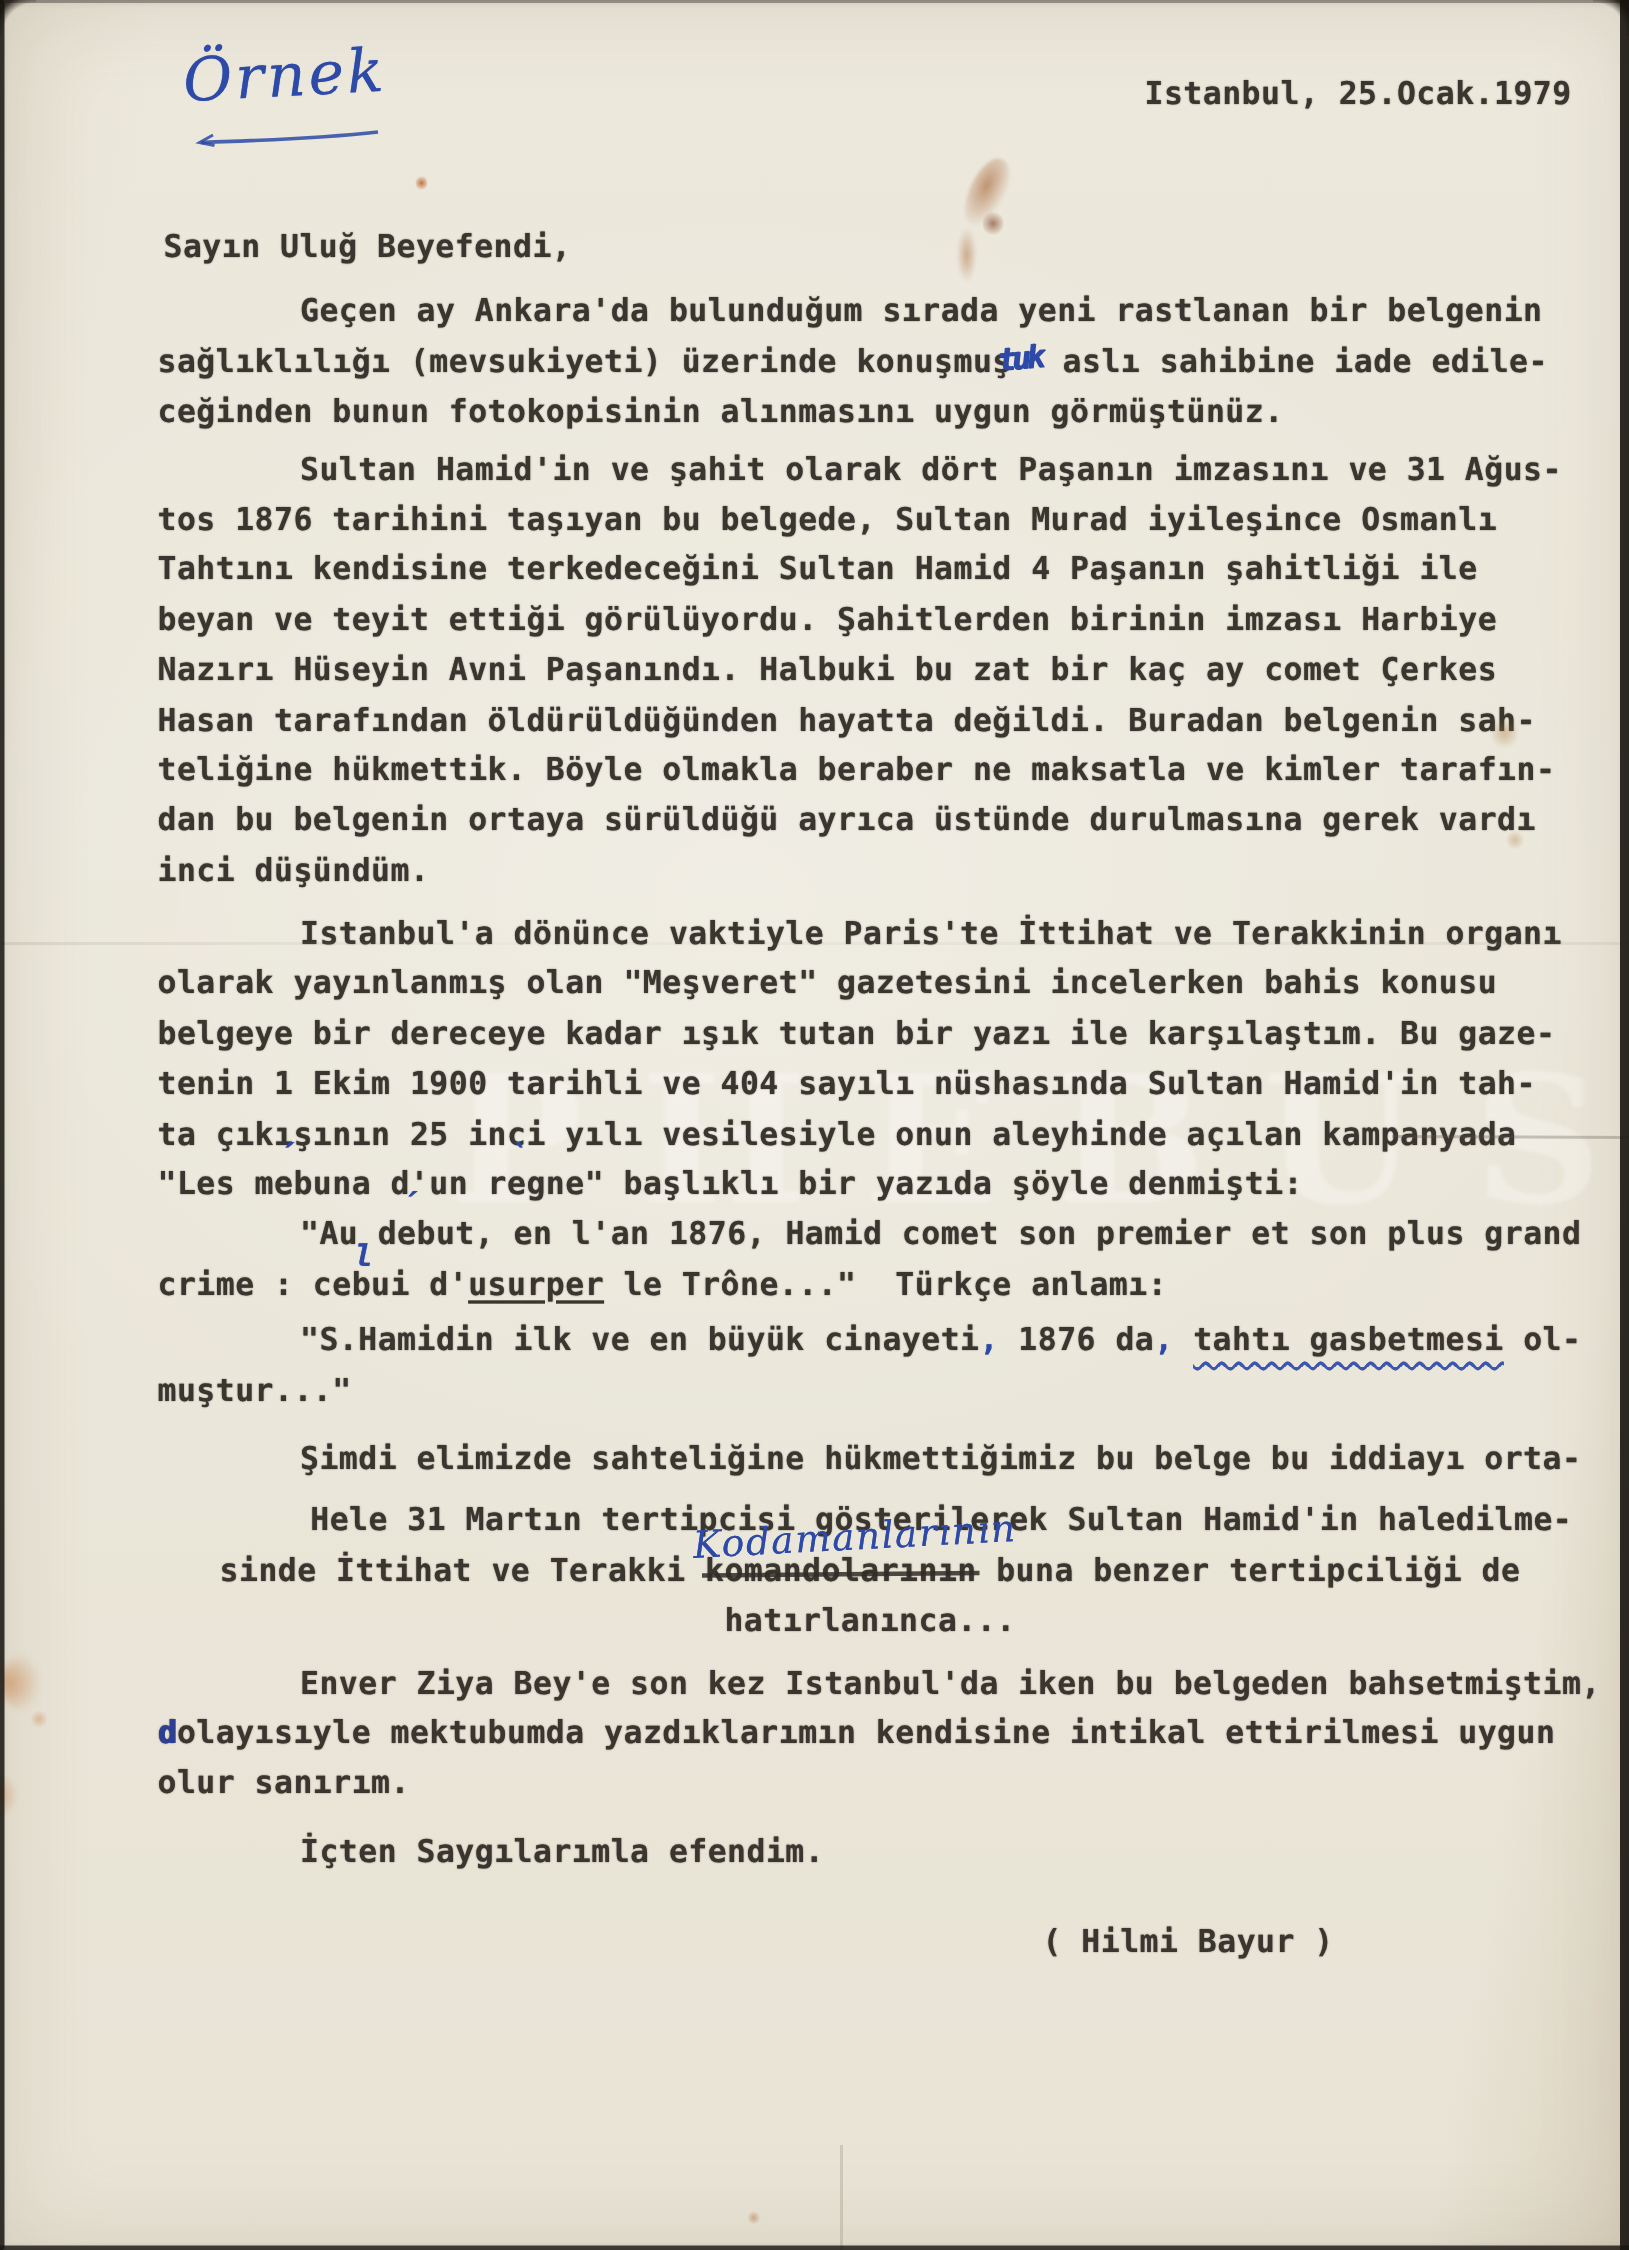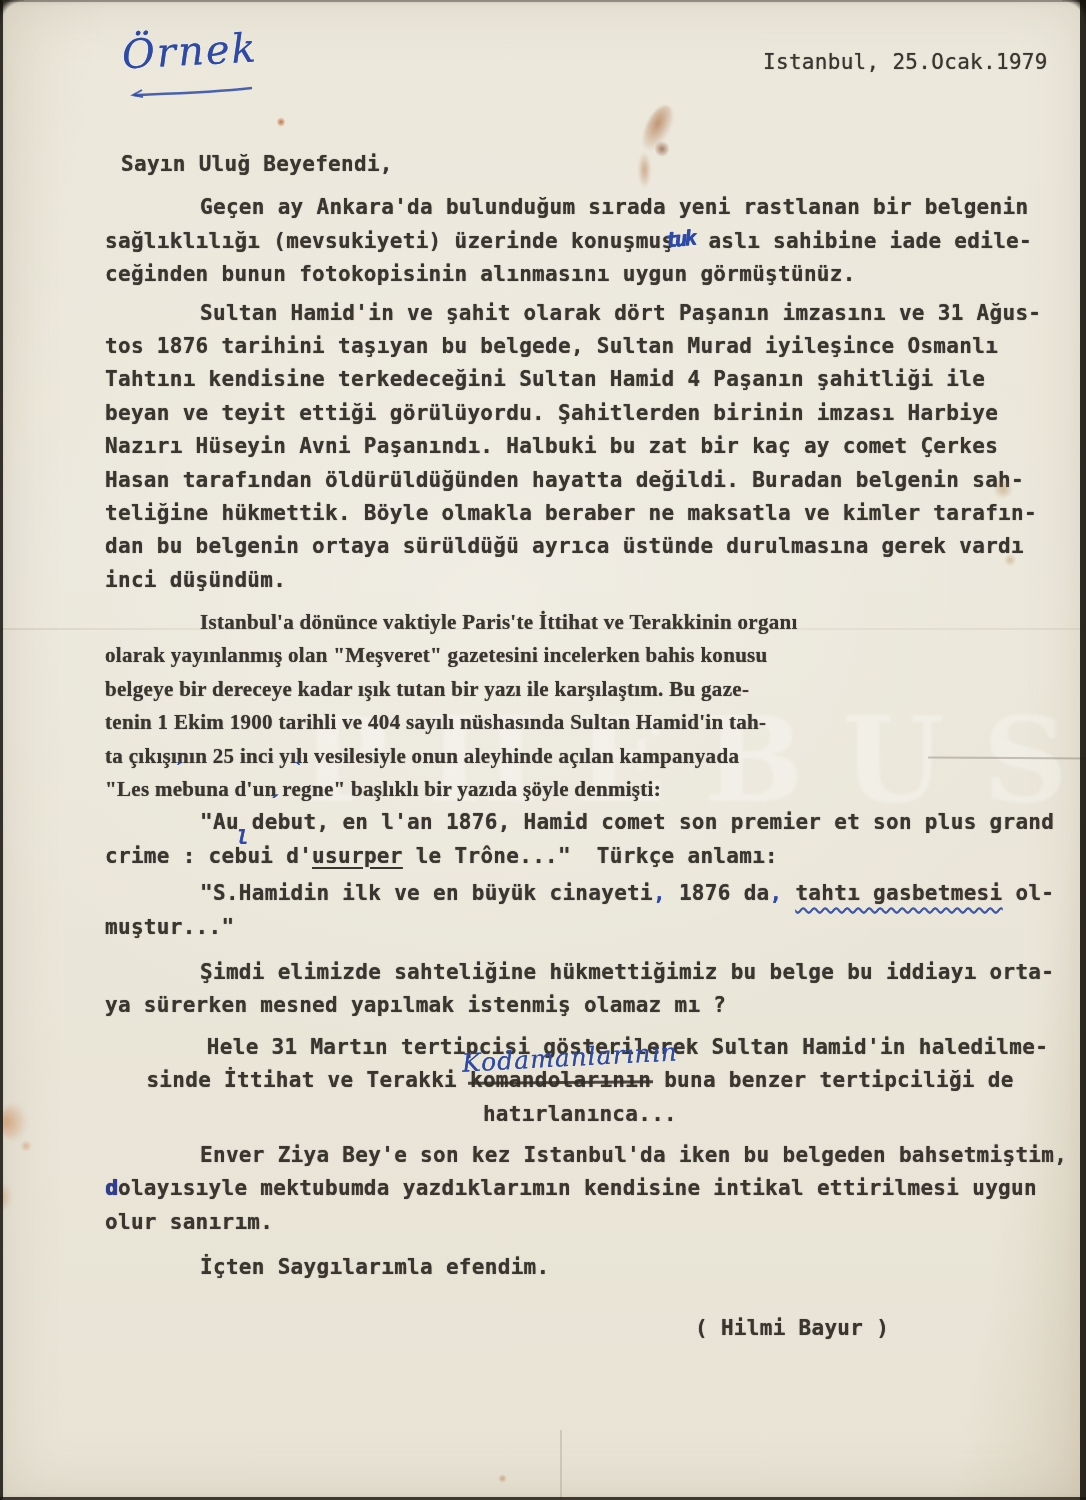--- a/index.html
+++ b/index.html
@@ -27,36 +27,36 @@
 
   
   .letter-body{
     position:absolute;left:105px;top:148px;width:950px;
     font-size:21px;font-weight:bold;letter-spacing:.3px;
     line-height:33.4px;color:#3a362f;
     text-shadow:0 0 1px rgba(52,47,40,.75);
   }
   .tline{white-space:pre;height:33.4px;}
   .tline.ind{padding-left:95px;}
-  .salutation{margin-left:16px;}
+  .salutation{margin-left:4px;}
   .para{margin-top:6px;}
   .paragraphs .para:nth-child(1){margin-top:10px;}
   .paragraphs .para:nth-child(2){margin-top:5px;}
-  .paragraphs .para:nth-child(3){margin-top:9px;font-family:Liberation Serif, serif;}
+  .paragraphs .para:nth-child(3){margin-top:9px;}
   .paragraphs .para:nth-child(4){margin-top:0;}
   .paragraphs .para:nth-child(5){margin-top:4px;}
   .paragraphs .para:nth-child(6){margin-top:12px;}
   .paragraphs .para:nth-child(7){margin-top:8px;text-align:center;}
   .paragraphs .para:nth-child(8){margin-top:8px;}
   .closing{margin-top:12px;padding-left:95px;}
   .signature{margin-top:27px;margin-left:590px;}
 
   .date-line{
     position:absolute;left:763px;top:50px;
-    font-size:21px;font-weight:normal;letter-spacing:.3px;color:#3a362f;
+    font-size:21px;font-weight:bold;letter-spacing:.3px;color:#3a362f;
     text-shadow:0 0 1px rgba(52,47,40,.75);white-space:pre;
   }
 
   
   .annotation{
     position:absolute;left:122px;top:28px;
     font-family:"DejaVu Serif", serif;font-style:italic;
     font-size:40px;color:#2d4aa8;transform:rotate(-3deg);
     letter-spacing:2px;text-shadow:0 0 .5px rgba(45,74,168,.7);
   }
@@ -165,21 +165,20 @@
         <div class="para">
           <div class="tline ind"><span>"Au d</span><span class="hasacc">e<i class="acc">´</i></span><span>but, en l'an 1876, Hamid comet son premier et son plus grand</span></div>
           <div class="tline"><span>crime : ce</span><span class="hasacc">b<i class="acc">l</i></span><span>ui d'</span><span class="u">usurper</span><span> le Trône..."  Türkçe anlamı:</span></div>
         </div>
         <div class="para">
           <div class="tline ind"><span>"S.Hamidin ilk ve en büyük cinayeti</span><span class="ink">,</span><span> 1876 da</span><span class="ink">,</span><span> </span><span class="wavy">tahtı gasbetmesi</span><span> ol-</span></div>
           <div class="tline"><span>muştur..."</span></div>
         </div>
         <div class="para">
           <div class="tline ind"><span>Şimdi elimizde sahteliğine hükmettiğimiz bu belge bu iddiayı orta-</span></div>
-          <div class="tline"><span>ya sürerken mesned yapılmak istenmiş olamaz mı ?</span></div>
         </div>
         <div class="para">
           <div class="tline ind"><span>Hele 31 Martın tertipcisi gösterilerek Sultan Hamid'in haledilme-</span></div>
           <div class="tline"><span>sinde İttihat ve Terakki </span><span class="strike hasacc">komandolarının<i class="above">Kodamanlarının</i></span><span> buna benzer tertipciliği de</span></div>
           <div class="tline"><span>hatırlanınca...</span></div>
         </div>
         <div class="para">
           <div class="tline ind"><span>Enver Ziya Bey'e son kez Istanbul'da iken bu belgeden bahsetmiştim,</span></div>
           <div class="tline"><span class="ink-over">d</span><span>olayısıyle mektubumda yazdıklarımın kendisine intikal ettirilmesi uygun</span></div>
           <div class="tline"><span>olur sanırım.</span></div>

